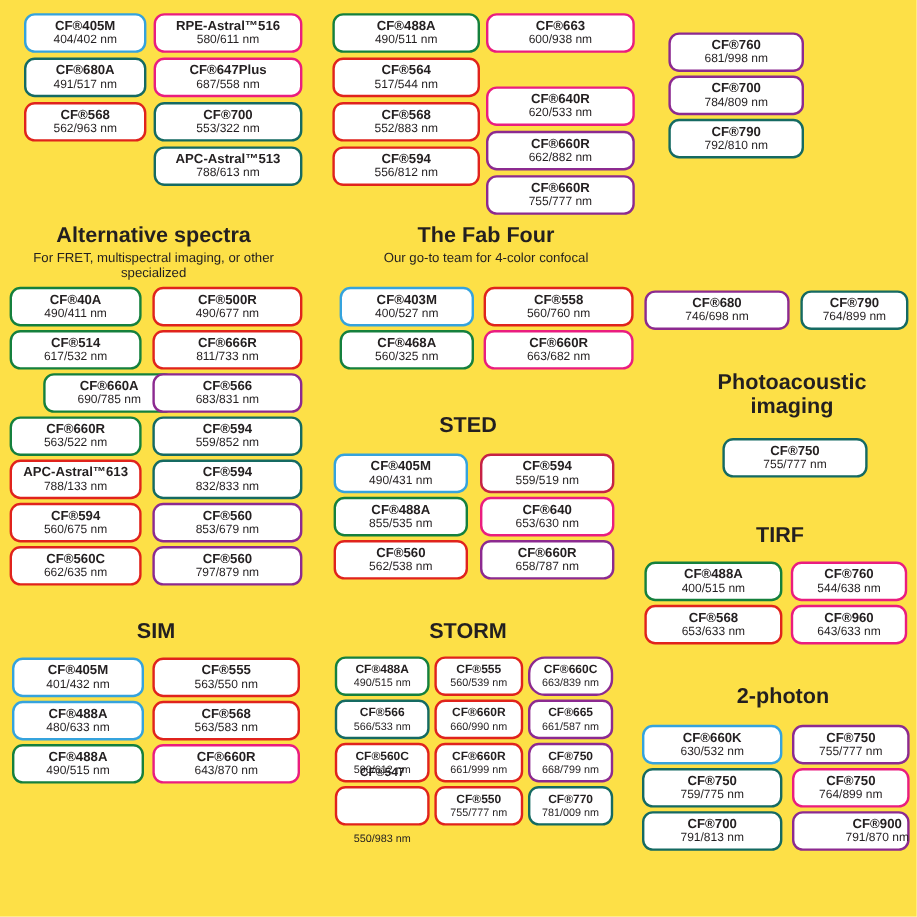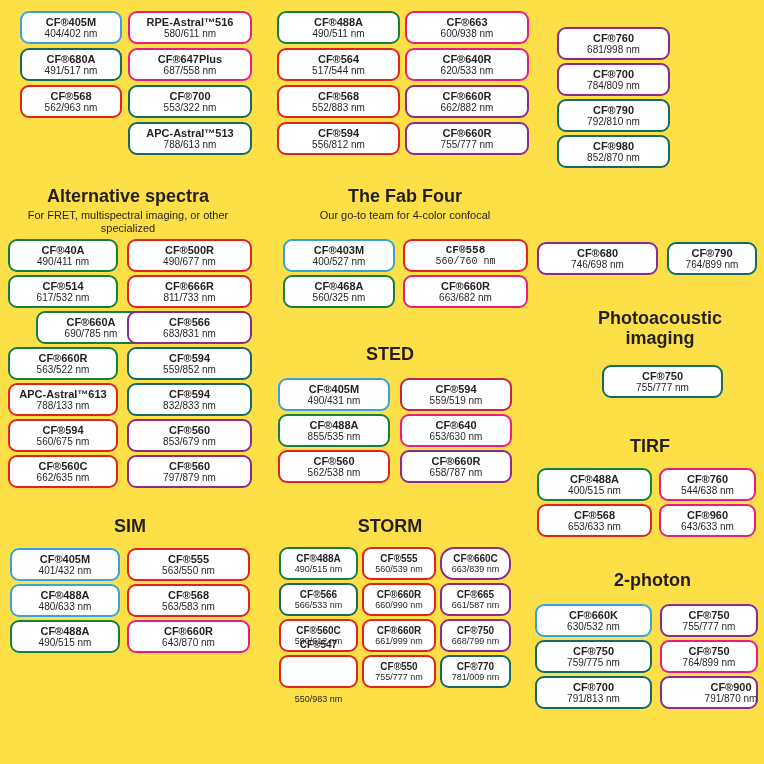--- a/index.html
+++ b/index.html
@@ -70,21 +70,21 @@
       <div class="badge" style="border-color: rgb(224, 35, 28);">
         <div class="bname">CF®594</div>
         <div class="bval">556/812 nm</div>
       </div>
     </div>
   <div class="col" style="left:405px;top:11px;width:124px;gap:4px">
       <div class="badge" style="border-color: rgb(234, 29, 127);">
         <div class="bname">CF®663</div>
         <div class="bval">600/938 nm</div>
       </div>
-      <div class="badge" style="border-color: rgb(234, 29, 127);">
+      <div class="badge" style="border-color: rgb(234, 29, 127); margin-top: 24px;">
         <div class="bname">CF®640R</div>
         <div class="bval">620/533 nm</div>
       </div>
       <div class="badge" style="border-color: rgb(140, 42, 144);">
         <div class="bname">CF®660R</div>
         <div class="bval">662/882 nm</div>
       </div>
       <div class="badge" style="border-color: rgb(140, 42, 144);">
         <div class="bname">CF®660R</div>
         <div class="bval">755/777 nm</div>
@@ -95,24 +95,20 @@
         <div class="bname">CF®760</div>
         <div class="bval">681/998 nm</div>
       </div>
       <div class="badge" style="border-color: rgb(140, 42, 144);">
         <div class="bname">CF®700</div>
         <div class="bval">784/809 nm</div>
       </div>
       <div class="badge" style="border-color: rgb(21, 106, 98);">
         <div class="bname">CF®790</div>
         <div class="bval">792/810 nm</div>
-      </div>
-      <div class="badge" style="border-color: rgb(21, 106, 98);">
-        <div class="bname">CF®980</div>
-        <div class="bval">852/870 nm</div>
       </div>
     </div>
 
   <div class="sec-head" style="left:0;top:186px;width:256px">
     <div class="sec-title">Alternative spectra</div>
     <div class="sec-sub">For FRET, multispectral imaging, or other specialized</div>
   </div>
   <div class="col" style="left:8px;top:239px;width:110px">
       <div class="badge" style="border-color: rgb(21, 128, 61);">
         <div class="bname">CF®40A</div>
@@ -182,21 +178,21 @@
       <div class="badge" style="border-color: rgb(53, 163, 221);">
         <div class="bname">CF®403M</div>
         <div class="bval">400/527 nm</div>
       </div>
       <div class="badge" style="border-color: rgb(21, 128, 61);">
         <div class="bname">CF®468A</div>
         <div class="bval">560/325 nm</div>
       </div>
     </div>
   <div class="col" style="left:403px;top:239px;width:125px">
-      <div class="badge" style="border-color: rgb(224, 35, 28); font-family: Liberation Mono, monospace;">
+      <div class="badge" style="border-color: rgb(224, 35, 28);">
         <div class="bname">CF®558</div>
         <div class="bval">560/760 nm</div>
       </div>
       <div class="badge" style="border-color: rgb(234, 29, 127);">
         <div class="bname">CF®660R</div>
         <div class="bval">663/682 nm</div>
       </div>
     </div>
 
   <div class="col" style="left:537px;top:242px;width:121px">

